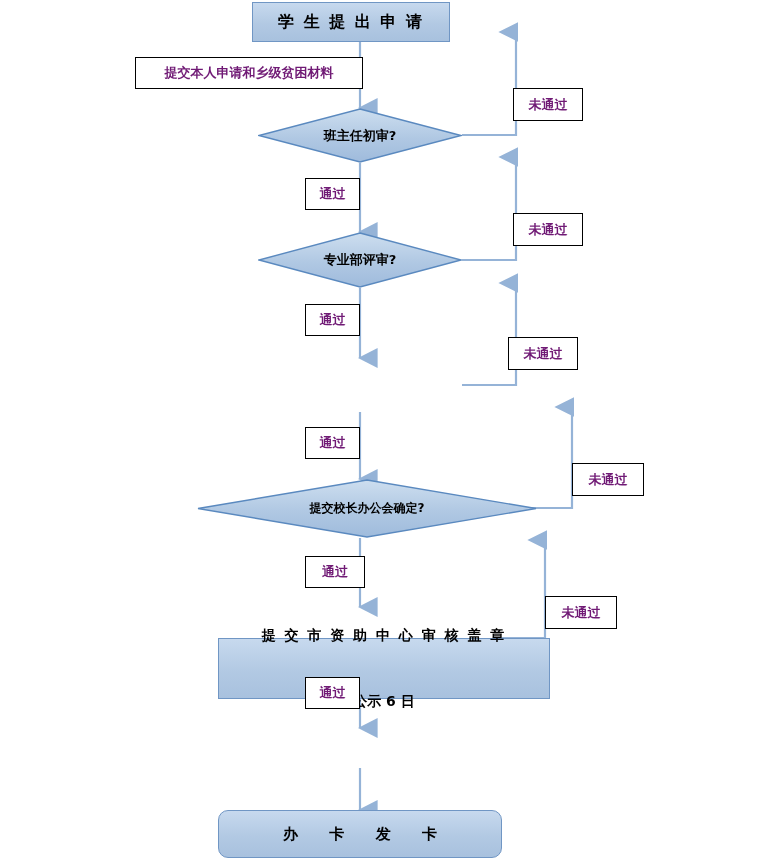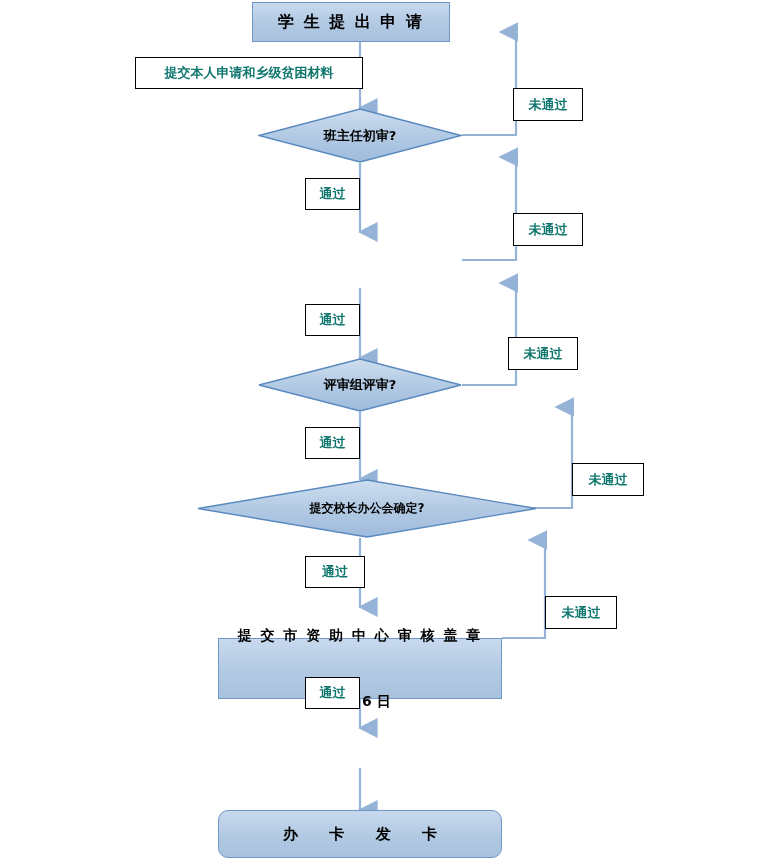--- a/index.html
+++ b/index.html
@@ -19,21 +19,21 @@
     color:#000;
     display:flex;align-items:center;justify-content:center;
     text-align:center;
     font-weight:bold;
     line-height:1.25;
   }
   .proc .line1,.proc .line2{display:block;white-space:pre;}
 
   
   .label-box{
-    background:#ffffff;border:1px solid #000000;color:#0f766e;
+    background:#ffffff;border:1px solid #000000;color:#701a75;
     display:flex;align-items:center;justify-content:center;
     font-weight:bold;font-size:13px;white-space:nowrap;
   }
 
   
   .diamond{position:absolute;}
   .diamond .dtext{
     position:absolute;left:0;top:0;width:100%;height:100%;
     display:flex;align-items:center;justify-content:center;
     font-weight:bold;color:#000;z-index:2;white-space:nowrap;text-align:right;
@@ -88,40 +88,40 @@
     </g>
   </svg>
 
   <div class="diamond node" style="left:258px;top:108px;width:204px;height:55px;font-size:13px;">
     <svg width="204" height="55" viewBox="0 0 204 55">
       <polygon points="102,1 203,27.5 102,54 1,27.5" fill="url(#dgrad)" stroke="#5a89bf" stroke-width="1.4"></polygon>
     </svg>
     <span class="dtext">班主任初审?</span>
   </div>
 
+  <div class="diamond node" style="left:258px;top:232px;width:204px;height:56px;font-size:13px;">
+    <svg width="204" height="56" viewBox="0 0 204 56">
+      <polygon points="102,1 203,28 102,55 1,28" fill="url(#dgrad)" stroke="#5a89bf" stroke-width="1.4"></polygon>
+    </svg>
+    <span class="dtext">专业部评审?</span>
+  </div>
 
-  <div class="diamond node" style="left:258px;top:358px;width:204px;height:54px;font-size:13px;">
-    <svg width="204" height="54" viewBox="0 0 204 54">
-      <polygon points="102,1 203,27 102,53 1,27" fill="url(#dgrad)" stroke="#5a89bf" stroke-width="1.4"></polygon>
-    </svg>
-    <span class="dtext">评审组评审?</span>
-  </div>
 
   <div class="diamond node" style="left:197px;top:479px;width:340px;height:59px;font-size:12px;">
     <svg width="340" height="59" viewBox="0 0 340 59">
       <polygon points="170,1 339,29.5 170,58 1,29.5" fill="url(#dgrad)" stroke="#5a89bf" stroke-width="1.4"></polygon>
     </svg>
     <span class="dtext">提交校长办公会确定?</span>
   </div>
 
   <div class="node proc" style="left:252px;top:2px;width:198px;height:40px;font-size:16px;letter-spacing:2px;">
     <span>学 生 提 出 申 请</span>
   </div>
 
-  <div class="node proc" style="left:218px;top:638px;width:284px;height:61px;font-size:14px;flex-direction:column;gap:48px;">
+  <div class="node proc" style="left:218px;top:638px;width:332px;height:61px;font-size:14px;flex-direction:column;gap:48px;">
     <span class="line1" style="letter-spacing:2px;">提 交 市 资 助 中 心 审 核 盖 章</span>
     <span class="line2">公示 6 日</span>
   </div>
 
 
   <div class="node proc" style="left:218px;top:810px;width:284px;height:48px;font-size:15px;border-radius:10px;">
     <span style="white-space:pre;">办      卡      发      卡</span>
   </div>
 
   <div class="node label-box" style="left:135px;top:57px;width:228px;height:32px;">

